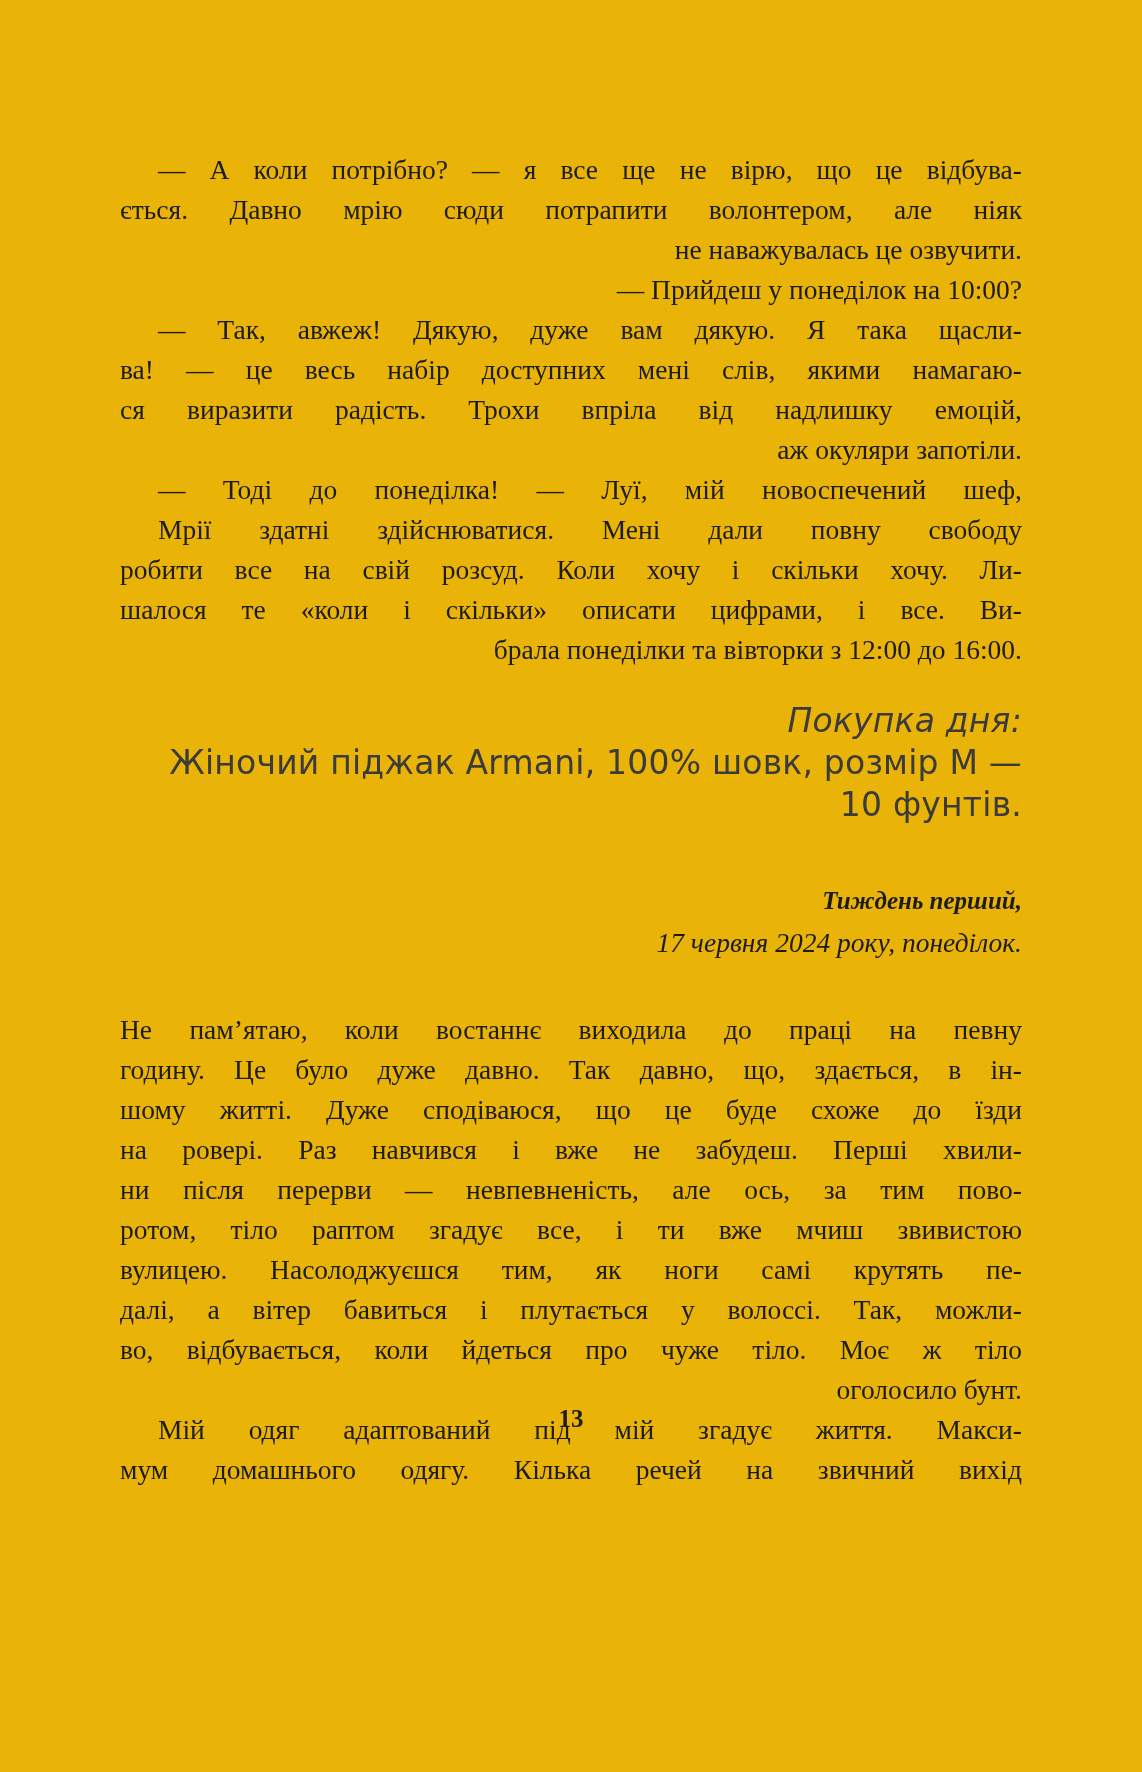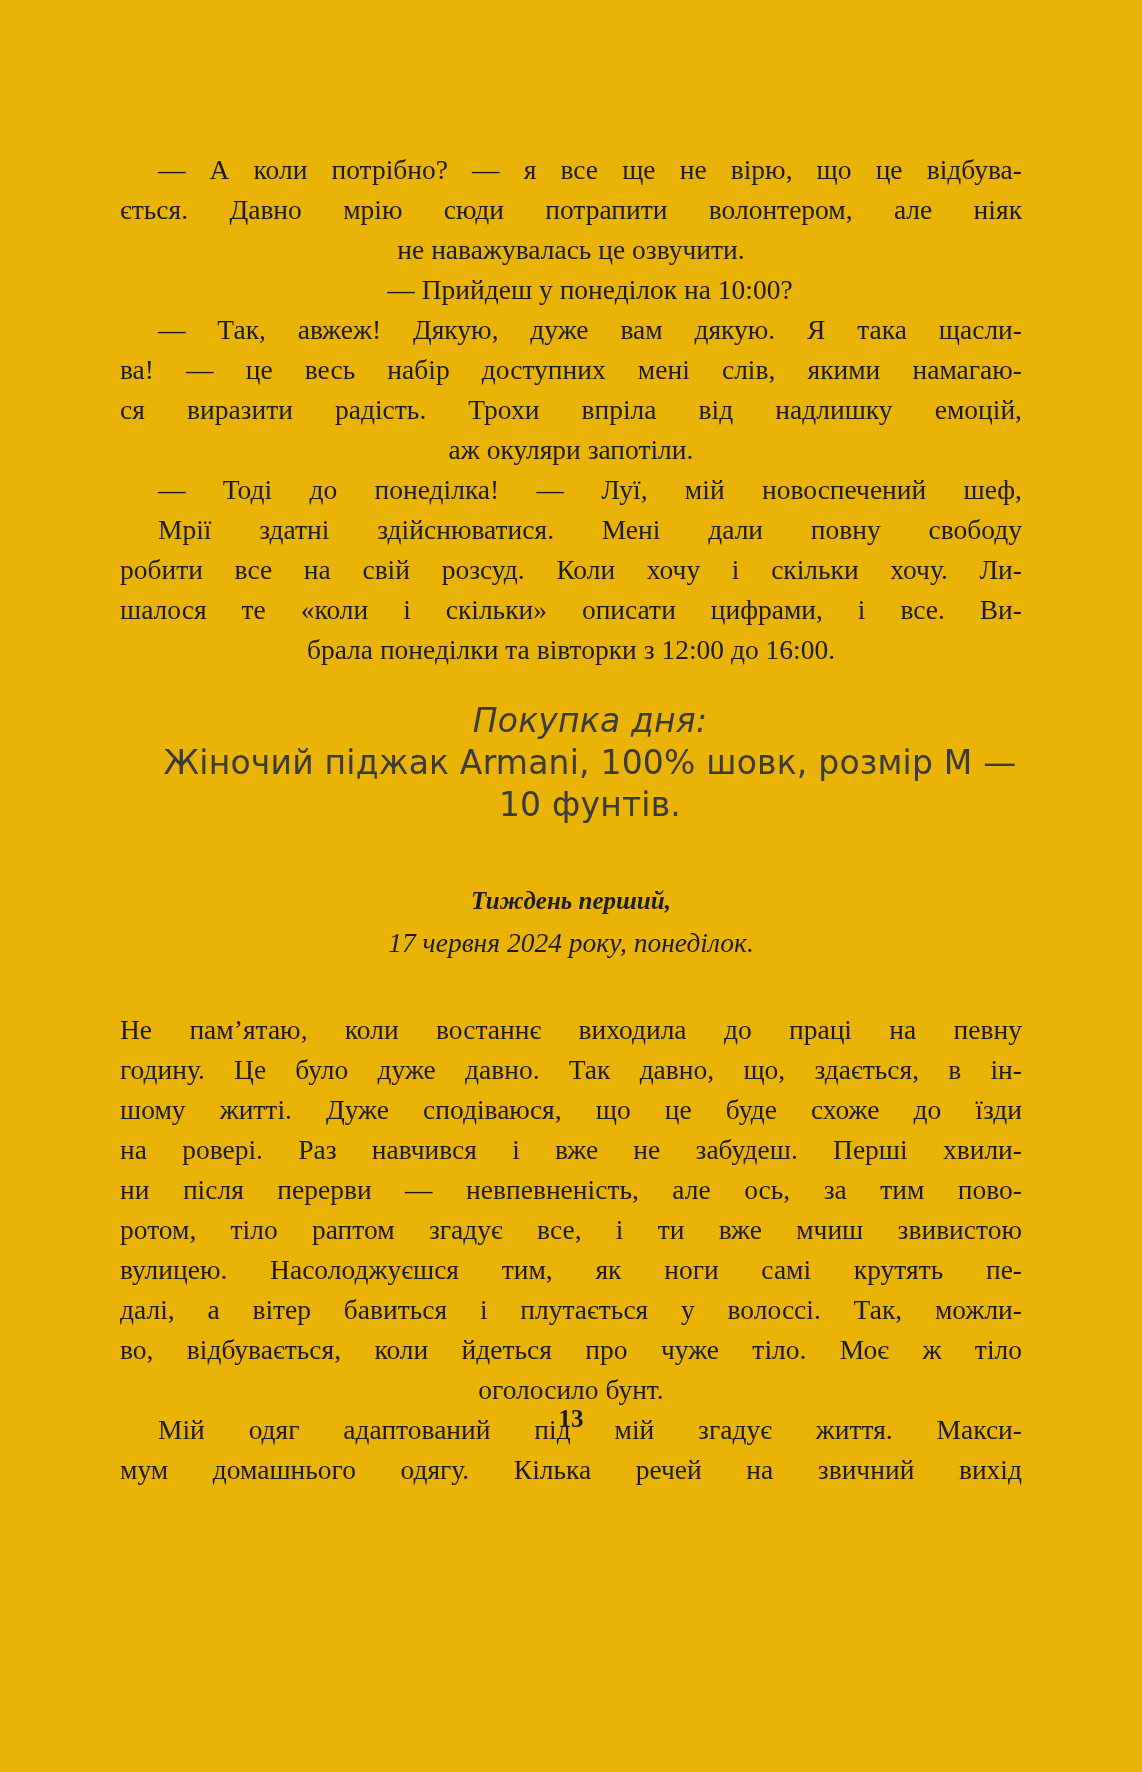--- a/index.html
+++ b/index.html
@@ -19,21 +19,21 @@
   .text-area {
     position: absolute;
     left: 120px;
     top: 150px;
     width: 902px;
   }
   .block { margin: 0; }
   .line {
     font-size: 27.5px;
     line-height: 40px;
-    text-align: center;
+    text-align: right;
   }
   
   .line.just {
     text-align: justify;
     text-align-last: justify;
   }
   .line.indent {
     text-indent: 38px;
   }
   

